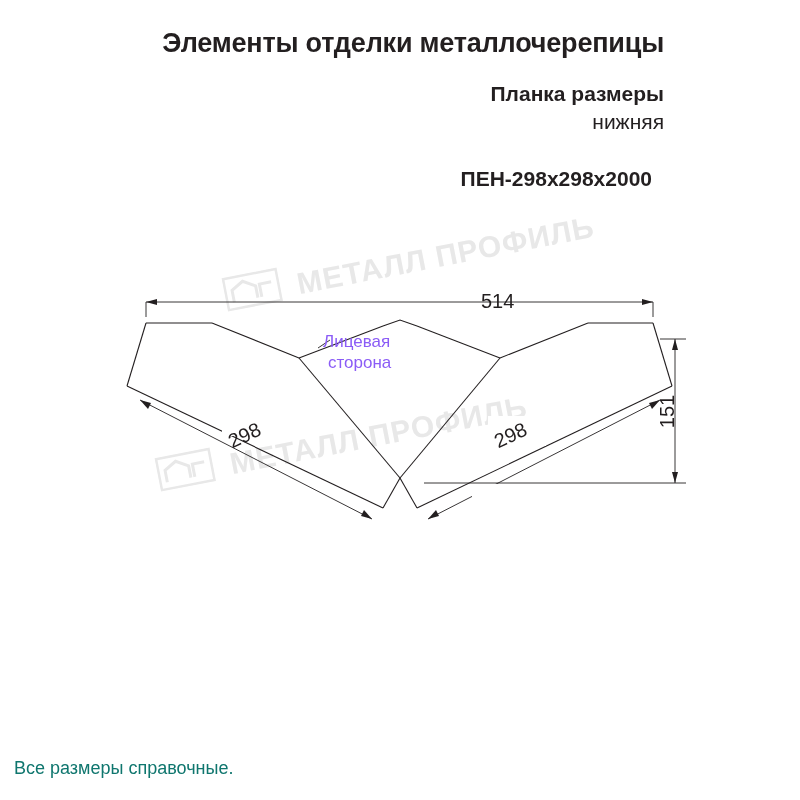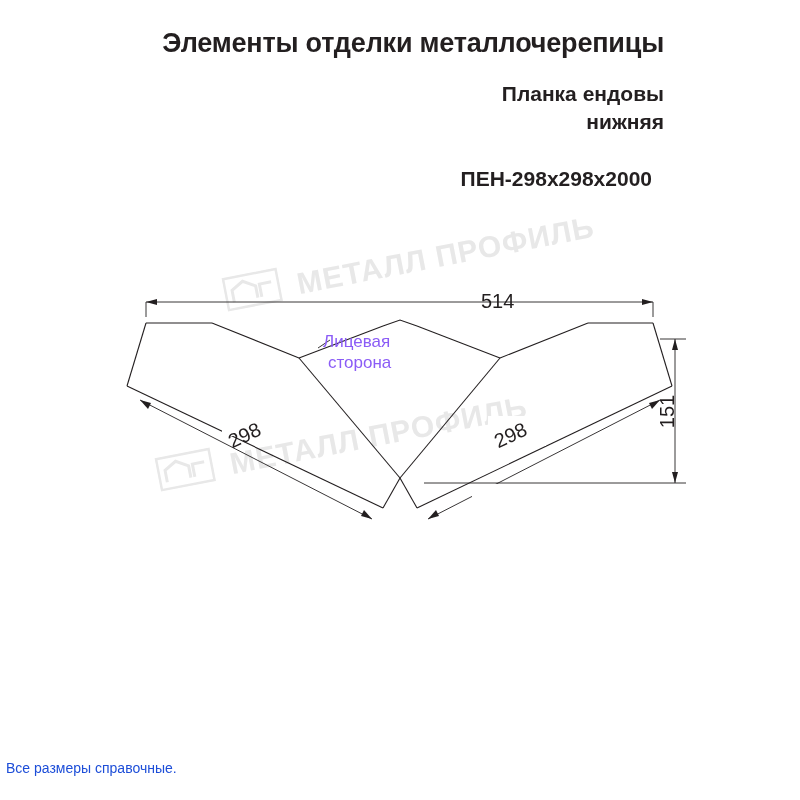--- a/index.html
+++ b/index.html
@@ -36,21 +36,21 @@
   }
   .sub-title {
     font-size: 21px;
     font-weight: bold;
     line-height: 28px;
     margin: 0;
     padding-top: 20px;
   }
   .sub-title-2 {
     font-size: 21px;
-    font-weight: bold;
+    font-weight: normal;
     line-height: 28px;
     margin: 0;
   }
   .code-title {
     font-size: 21px;
     font-weight: bold;
     line-height: 28px;
     margin: 12px;
     padding-top: 17px;
   }
@@ -97,36 +97,36 @@
     position: absolute;
     font-size: 20px;
     color: #231f20;
     white-space: nowrap;
   }
   .dim-rot {
     transform-origin: 50% 50%;
   }
   .footer {
     position: absolute;
-    left: 6px;
+    left: 14px;
     bottom: 22px;
-    font-size: 14px;
+    font-size: 18px;
     line-height: 19px;
-    color: #1d4ed8;
+    color: #0f766e;
   }
   .footer div { white-space: nowrap; }
 </style>
 </head>
 <body>
 
 <div class="page">
 
   <div class="title-block">
     <h1 class="main-title">Элементы отделки металлочерепицы</h1>
-    <p class="sub-title">Планка ендовы</p>
+    <p class="sub-title">Планка размеры</p>
     <p class="sub-title-2">нижняя</p>
     <p class="code-title">ПЕН-298х298х2000</p>
   </div>
 
   <div class="watermarks">
     <div class="wm wm1">
       <span class="wm-ico">
         <svg width="56" height="34" viewBox="0 0 56 34">
           <rect x="1" y="1" width="54" height="32" fill="none" stroke="#e8e8e8" stroke-width="3"></rect>
           <path d="M8 26 L8 14 L20 7 L32 14 L32 26" fill="none" stroke="#e8e8e8" stroke-width="3"></path>

